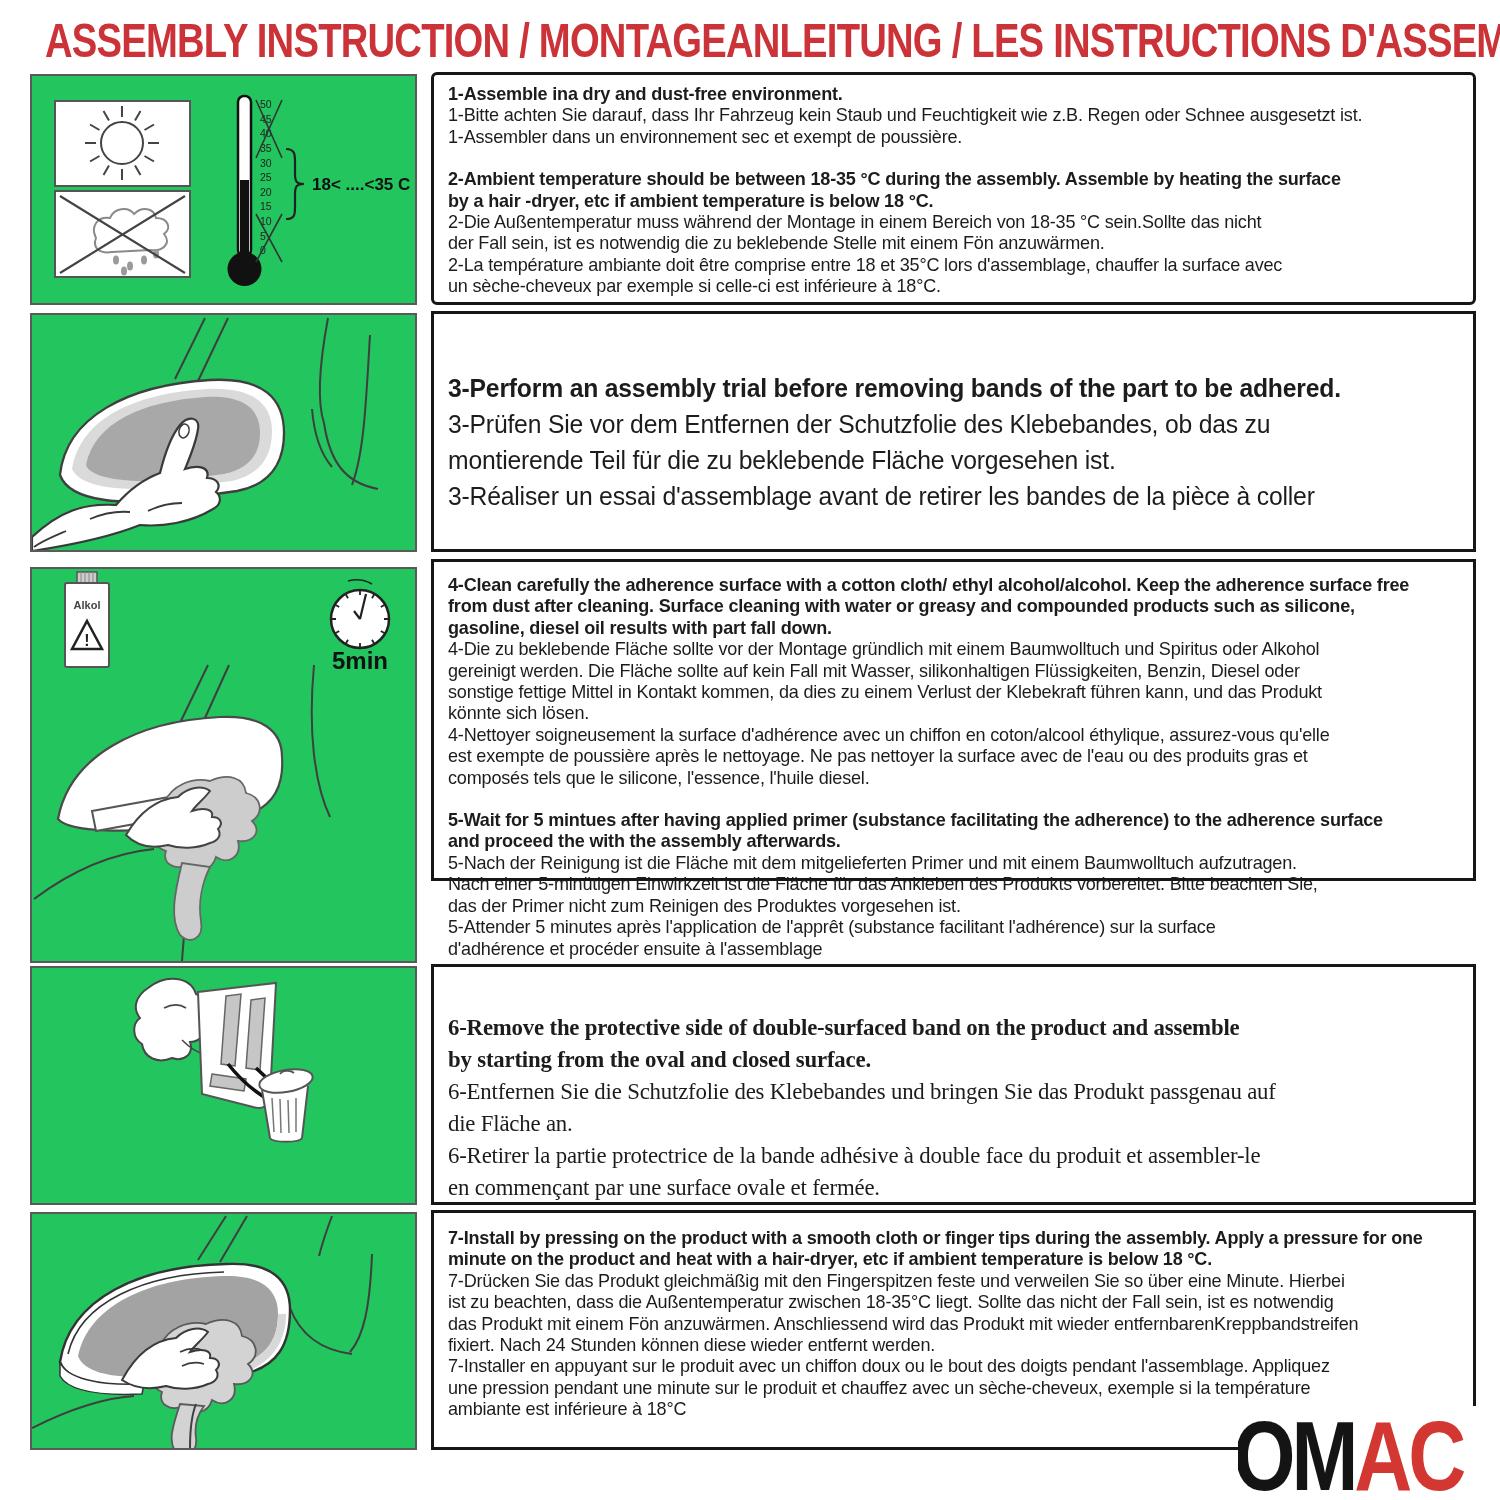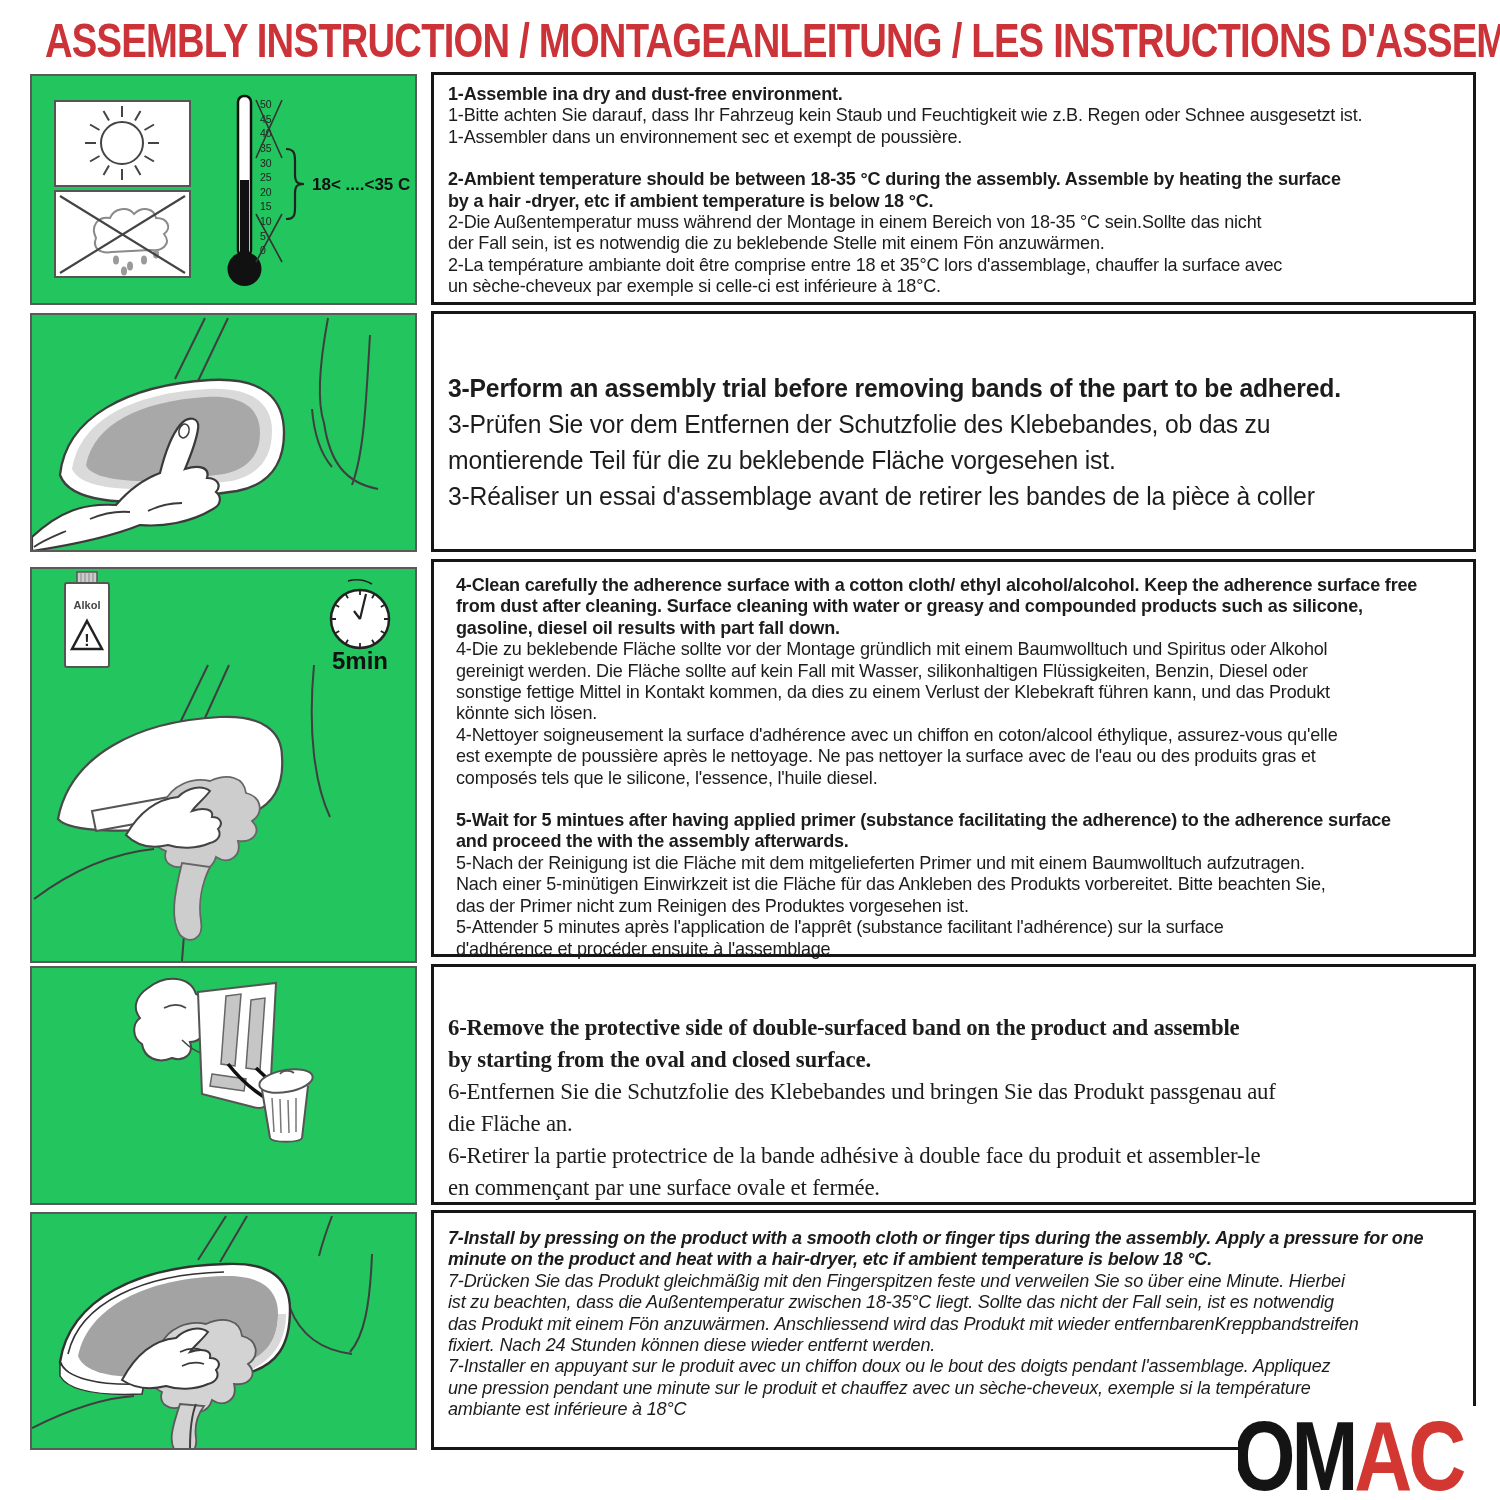--- a/index.html
+++ b/index.html
@@ -63,21 +63,21 @@
           <text x="228" y="149">10</text>
           <text x="228" y="164">5</text>
           <text x="228" y="178">0</text>
         </g>
         <path d="M224,24 L250,82 M250,24 L224,82 M224,138 L250,186 M250,138 L224,186" stroke="#333" stroke-width="1.6" fill="none"></path>
         <path d="M254,73 C264,73 263,80 263,90 L263,98 C263,106 265,108 272,108 C265,108 263,110 263,118 L263,127 C263,137 264,143 254,143" stroke="#222" stroke-width="2.2" fill="none"></path>
         <text x="280" y="114" font-size="17" font-weight="600" fill="#111">18&lt; ....&lt;35 C</text>
       </g>
     </svg>
   </div>
-  <div class="rbox" style="top:72px;height:233px;padding:8px 14px 0;">
+  <div class="rbox" style="top:72px;height:233px;padding:8px 14px 0;border-radius:6px;">
     <div class="txt small">
       <p class="b">1-Assemble ina dry and dust-free environment.</p>
       <p>1-Bitte achten Sie darauf, dass Ihr Fahrzeug kein Staub und Feuchtigkeit wie z.B. Regen oder Schnee ausgesetzt ist.</p>
       <p>1-Assembler dans un environnement sec et exempt de poussière.</p>
       <p class="gap"></p>
       <p class="b">2-Ambient temperature should be between 18-35 °C  during the assembly. Assemble by heating the surface
 by a hair -dryer, etc if ambient temperature is below 18 °C.</p>
       <p>2-Die Außentemperatur muss während der Montage in einem Bereich von 18-35 °C  sein.Sollte das nicht
 der Fall sein, ist es notwendig die zu beklebende Stelle mit einem Fön anzuwärmen.</p>
       <p>2-La température ambiante doit être comprise entre 18 et 35°C lors d'assemblage, chauffer la surface avec
@@ -133,21 +133,21 @@
         <path d="M60,242 L148,226 L152,246 L64,262 Z" fill="#fff" stroke="#555" stroke-width="2"></path>
         <path class="ln" d="M2,330 C42,300 82,284 122,280 M150,392 C152,358 156,330 162,302"></path>
         <g>
           <path d="M132,234 C140,216 160,208 178,212 C196,204 212,208 214,224 C230,228 232,244 220,252 C230,262 222,274 206,272 C210,288 196,296 184,288 C180,302 164,306 156,296 C142,302 130,294 134,282 C120,278 118,264 128,258 C118,250 122,238 132,234 Z" fill="#cdcdcd" stroke="#666" stroke-width="1.8"></path>
           <path d="M150,294 C142,326 138,350 148,366 C158,376 172,370 169,352 C166,334 170,314 178,298 Z" fill="#cdcdcd" stroke="#666" stroke-width="1.8"></path>
         </g>
         <path d="M94,266 C108,242 126,230 146,228 C156,218 170,216 178,222 C172,230 164,236 160,242 C172,238 182,240 180,248 C188,248 192,254 186,260 C190,266 186,272 178,274 C164,280 148,280 136,276 C120,280 106,278 94,266 Z" fill="#fff" stroke="#444" stroke-width="2"></path>
       </g>
     </svg>
   </div>
-  <div class="rbox" style="top:559px;height:398px;padding:12px 22px 0;">
+  <div class="rbox" style="top:559px;height:322px;padding:12px 14px 0;">
     <div class="txt small">
       <p class="b">4-Clean carefully the adherence surface with a cotton cloth/ ethyl alcohol/alcohol. Keep the adherence surface free
 from dust after cleaning. Surface cleaning with water or greasy and compounded products such as silicone,
 gasoline, diesel oil results with part fall down.</p>
       <p>4-Die zu beklebende Fläche sollte vor der Montage gründlich mit einem Baumwolltuch und Spiritus oder Alkohol
 gereinigt werden. Die Fläche sollte auf kein Fall mit Wasser, silikonhaltigen Flüssigkeiten, Benzin, Diesel oder
 sonstige fettige Mittel in Kontakt kommen, da dies zu einem Verlust der Klebekraft führen kann, und das Produkt
 könnte sich lösen.</p>
       <p>4-Nettoyer soigneusement la surface d'adhérence avec un chiffon en coton/alcool éthylique, assurez-vous qu'elle
 est exempte de poussière après le nettoyage. Ne pas nettoyer la surface avec de l'eau ou des produits gras et
@@ -212,21 +212,21 @@
         <path d="M128,132 C136,114 156,106 174,110 C192,102 208,106 210,122 C226,126 228,142 216,150 C226,160 218,172 202,170 C206,186 192,194 180,186 C176,200 160,202 152,192 C138,198 126,190 130,178 C116,172 116,158 126,150 C116,142 118,136 128,132 Z" fill="#d3d3d3" stroke="#5a5a5a" stroke-width="1.8"></path>
         <path d="M148,190 C140,214 136,228 144,238 C152,244 166,240 164,224 C162,210 166,200 172,192 Z" fill="#d3d3d3" stroke="#5a5a5a" stroke-width="1.8"></path>
       </g>
       <g>
         <path d="M90,166 C104,140 122,126 144,124 C154,114 168,112 176,118 C170,126 162,132 158,138 C170,134 180,136 178,144 C186,144 190,150 184,156 C188,162 184,168 176,170 C162,176 146,176 134,172 C118,176 102,174 90,166 Z" fill="#fff" stroke="#3a3a3a" stroke-width="2"></path>
         <path d="M148,138 C156,134 164,134 170,136 M150,152 C158,148 166,148 172,150" fill="none" stroke="#3a3a3a" stroke-width="1.6"></path>
       </g>
       <path class="ln" d="M0,214 C40,194 72,184 102,182 M158,234 C158,214 160,200 164,190"></path>
     </svg>
   </div>
-  <div class="rbox" style="top:1210px;height:240px;padding:14px 14px 0;font-style:italic;">
+  <div class="rbox" style="top:1210px;height:240px;padding:14px 14px 0;">
     <div class="txt small">
       <p class="b">7-Install by pressing on the product with a smooth cloth or finger tips during the assembly. Apply a pressure for one
 minute on the product and heat with a hair-dryer, etc if ambient temperature is below 18 °C.</p>
       <p>7-Drücken Sie das Produkt gleichmäßig mit den Fingerspitzen feste und verweilen Sie so über eine Minute. Hierbei
 ist zu beachten, dass die Außentemperatur zwischen 18-35°C liegt. Sollte das nicht der Fall sein, ist es notwendig
 das Produkt mit einem Fön anzuwärmen. Anschliessend wird das Produkt mit wieder entfernbarenKreppbandstreifen
 fixiert. Nach 24 Stunden können diese wieder entfernt werden.</p>
       <p>7-Installer en appuyant sur le produit avec un chiffon doux ou le bout des doigts pendant l'assemblage. Appliquez
 une pression pendant une minute sur le produit et chauffez avec un sèche-cheveux, exemple si la température
 ambiante est inférieure à 18°C</p>

